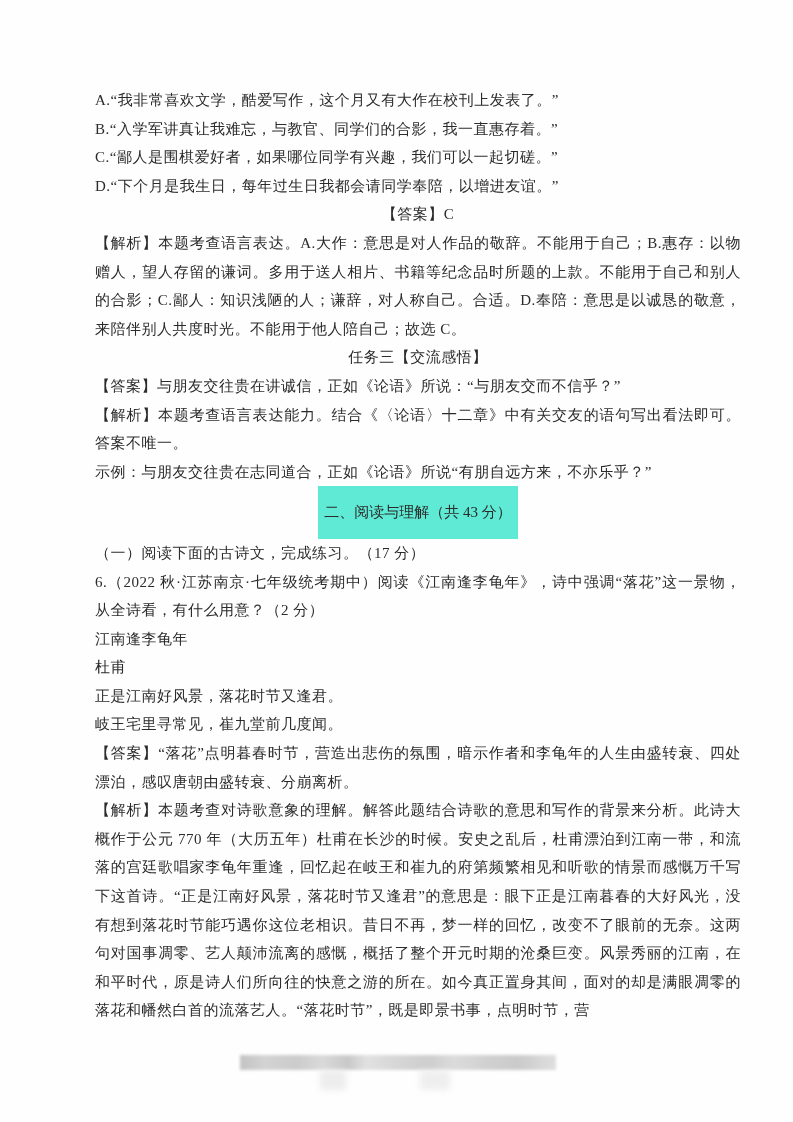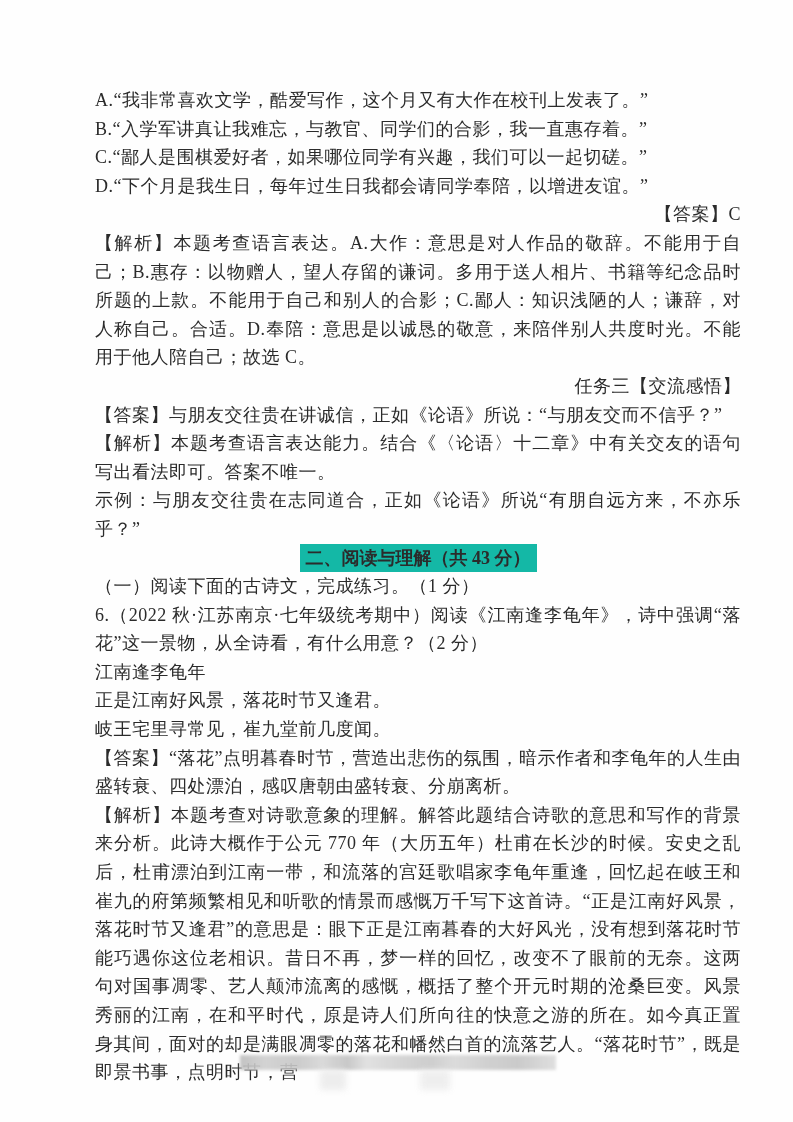--- a/index.html
+++ b/index.html
@@ -10,33 +10,33 @@
     background: #fefefe;
     overflow: hidden;
     font-family: "Liberation Serif", "DejaVu Serif", serif;
     color: #2b2b2b;
   }
   #content {
     position: absolute;
     left: 95px;
     top: 86px;
     width: 646px;
-    font-size: 18px;
+    font-size: 15px;
     line-height: 28.6px;
   }
   p { margin: 0; padding: 0; }
   .line { text-align: justify; text-justify: inter-ideograph; letter-spacing: 0.5px; }
-  .single { text-align: right; letter-spacing: 0.5px; }
+  .single { text-align: center; letter-spacing: 0.5px; }
   .center { text-align: left; letter-spacing: 0.5px; }
   .section-header-wrap { text-align: center; }
   .section-header {
     display: inline-block;
-    background: #14b8a6;
-    font-weight: bold;
-    padding: 0 6px;
+    background: #5eead4;
+    font-weight: normal;
+    padding: 12px 6px;
   }
   .gap-before { }
   
   .watermark-bar {
     position: absolute;
     left: 240px;
     top: 1055px;
     width: 316px;
     height: 15px;
     background: linear-gradient(90deg,
@@ -84,26 +84,27 @@
     <p class="single">任务三【交流感悟】</p>
 
     <p class="line">【答案】与朋友交往贵在讲诚信，正如《论语》所说：“与朋友交而不信乎？”</p>
     <p class="line">【解析】本题考查语言表达能力。结合《〈论语〉十二章》中有关交友的语句写出看法即可。答案不唯一。</p>
     <p class="line">示例：与朋友交往贵在志同道合，正如《论语》所说“有朋自远方来，不亦乐乎？”</p>
 
     <div class="section-header-wrap">
       <span class="section-header">二、阅读与理解（共 43 分）</span>
     </div>
 
-    <p class="line">（一）阅读下面的古诗文，完成练习。（1 分）</p>
+    <p class="line">（一）阅读下面的古诗文，完成练习。（17 分）</p>
 
     <p class="line">6.（2022 秋·江苏南京·七年级统考期中）阅读《江南逢李龟年》，诗中强调“落花”这一景物，从全诗看，有什么用意？（2 分）</p>
 
     <div>
       <p class="center">江南逢李龟年</p>
+      <p class="center">杜甫</p>
       <p class="center">正是江南好风景，落花时节又逢君。</p>
       <p class="center">岐王宅里寻常见，崔九堂前几度闻。</p>
     </div>
 
     <p class="line gap-before">【答案】“落花”点明暮春时节，营造出悲伤的氛围，暗示作者和李龟年的人生由盛转衰、四处漂泊，感叹唐朝由盛转衰、分崩离析。</p>
     <p class="line">【解析】本题考查对诗歌意象的理解。解答此题结合诗歌的意思和写作的背景来分析。此诗大概作于公元 770 年（大历五年）杜甫在长沙的时候。安史之乱后，杜甫漂泊到江南一带，和流落的宫廷歌唱家李龟年重逢，回忆起在岐王和崔九的府第频繁相见和听歌的情景而感慨万千写下这首诗。“正是江南好风景，落花时节又逢君”的意思是：眼下正是江南暮春的大好风光，没有想到落花时节能巧遇你这位老相识。昔日不再，梦一样的回忆，改变不了眼前的无奈。这两句对国事凋零、艺人颠沛流离的感慨，概括了整个开元时期的沧桑巨变。风景秀丽的江南，在和平时代，原是诗人们所向往的快意之游的所在。如今真正置身其间，面对的却是满眼凋零的落花和幡然白首的流落艺人。“落花时节”，既是即景书事，点明时节，营</p>
 
   </div>
 
   <div class="watermark-bar"></div>

